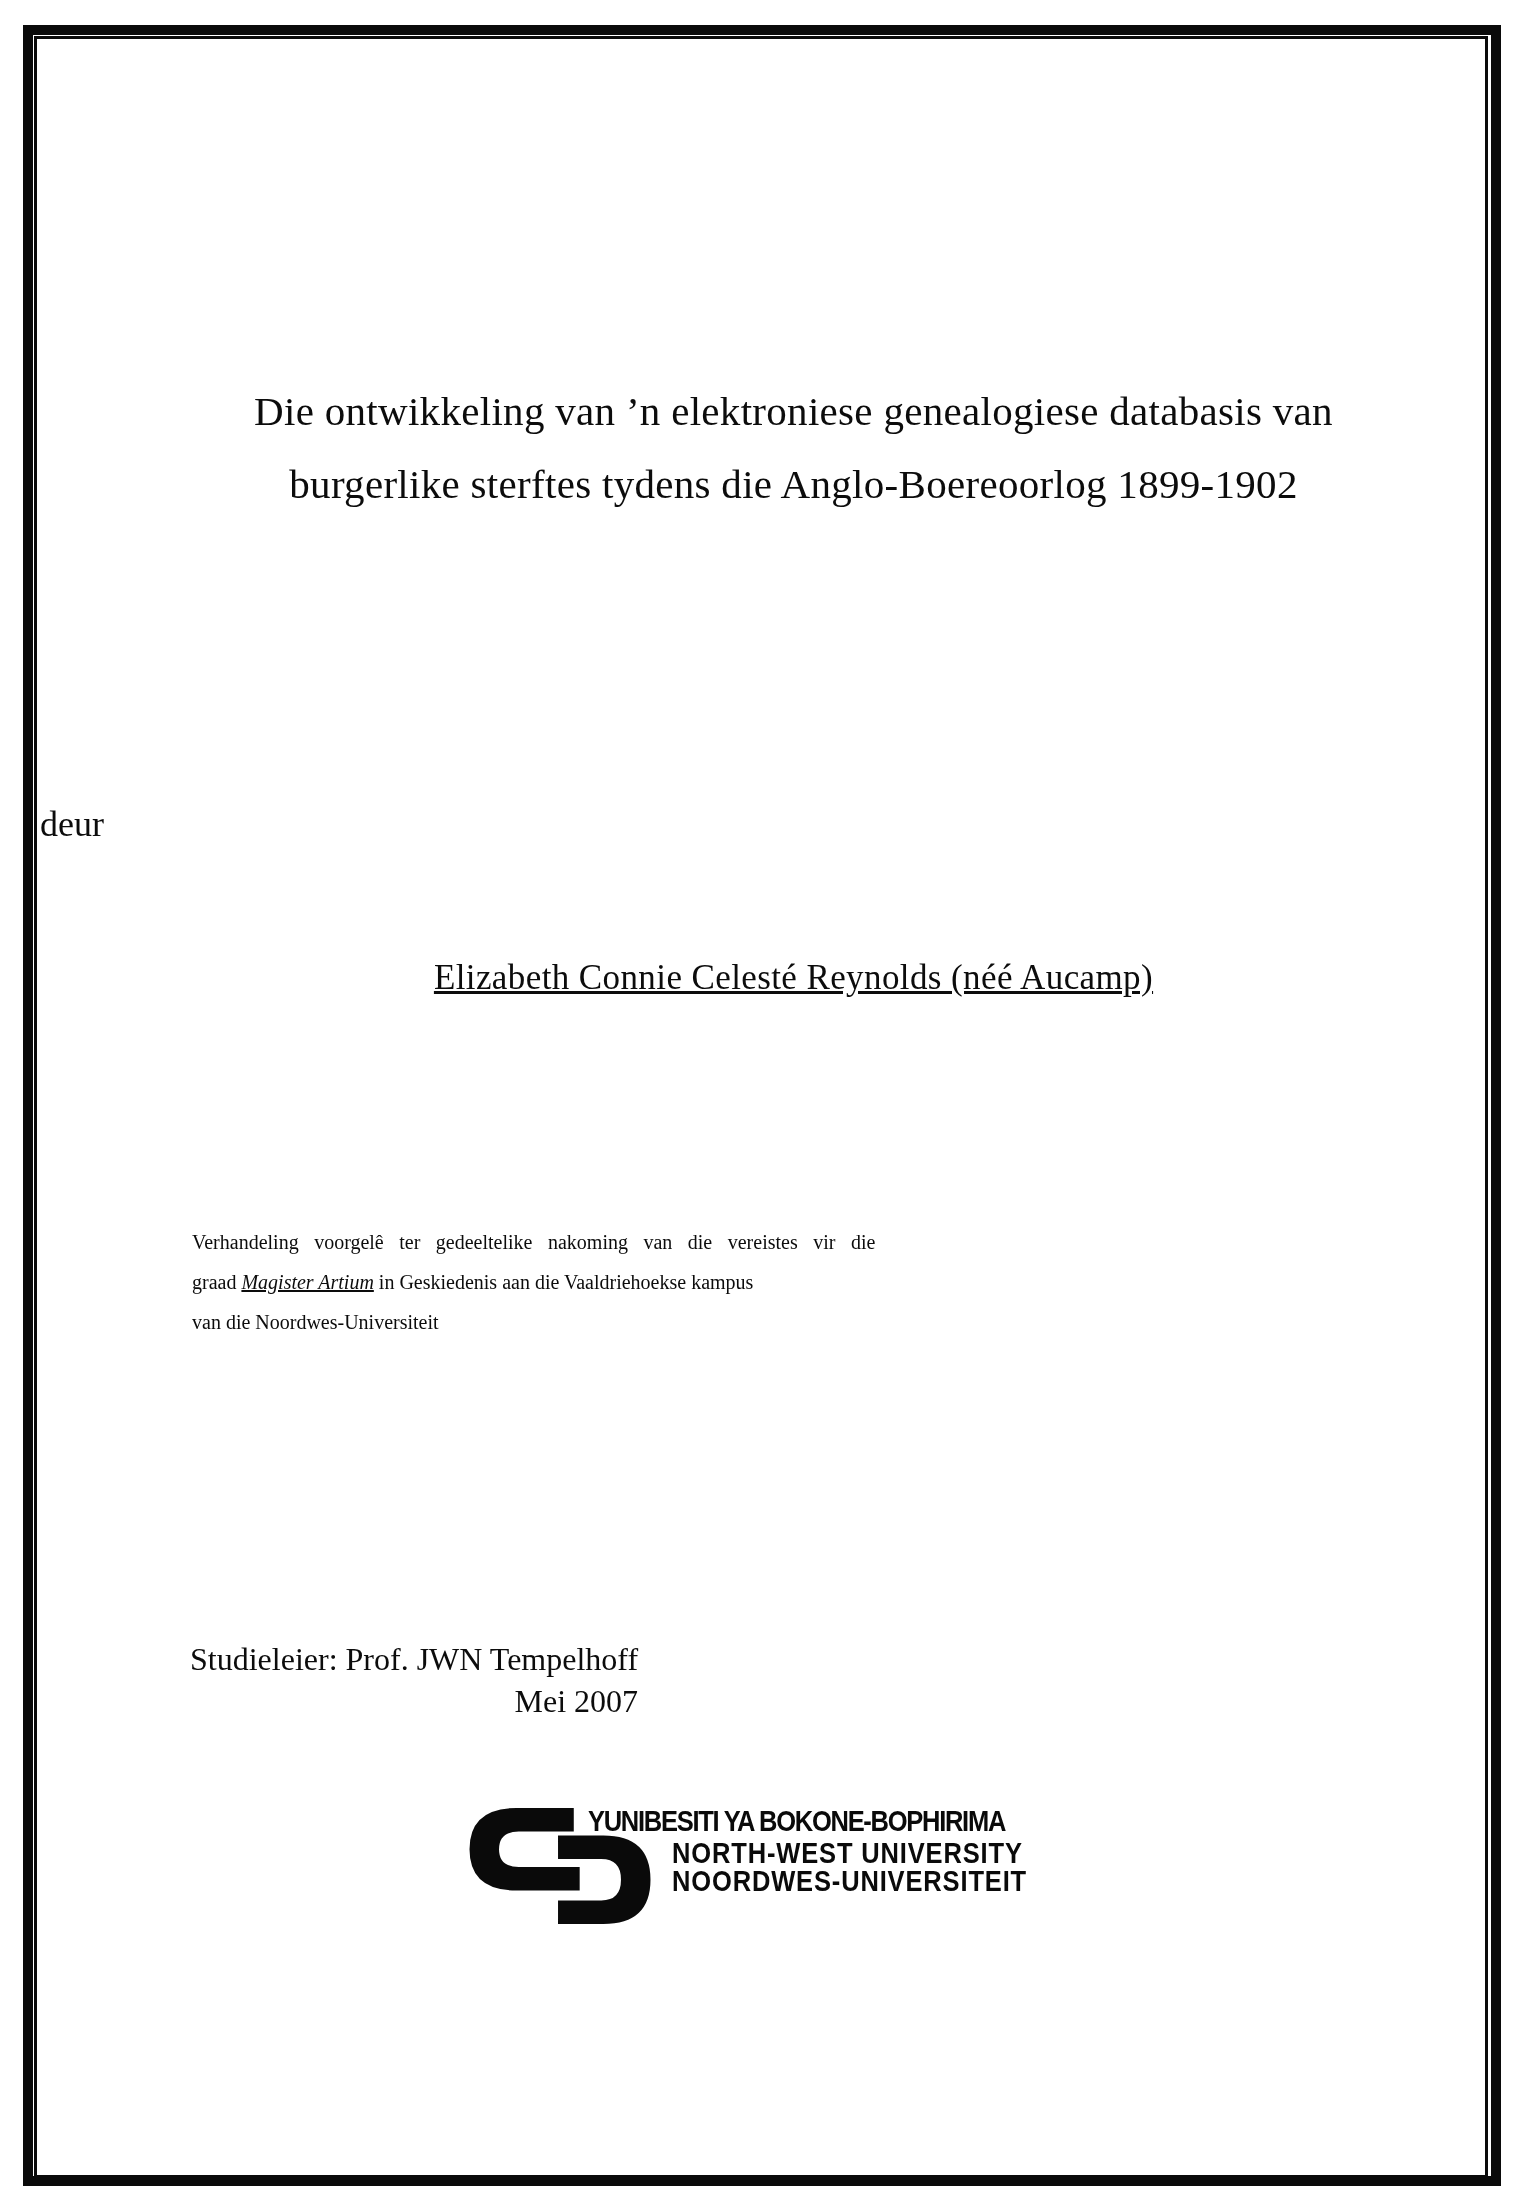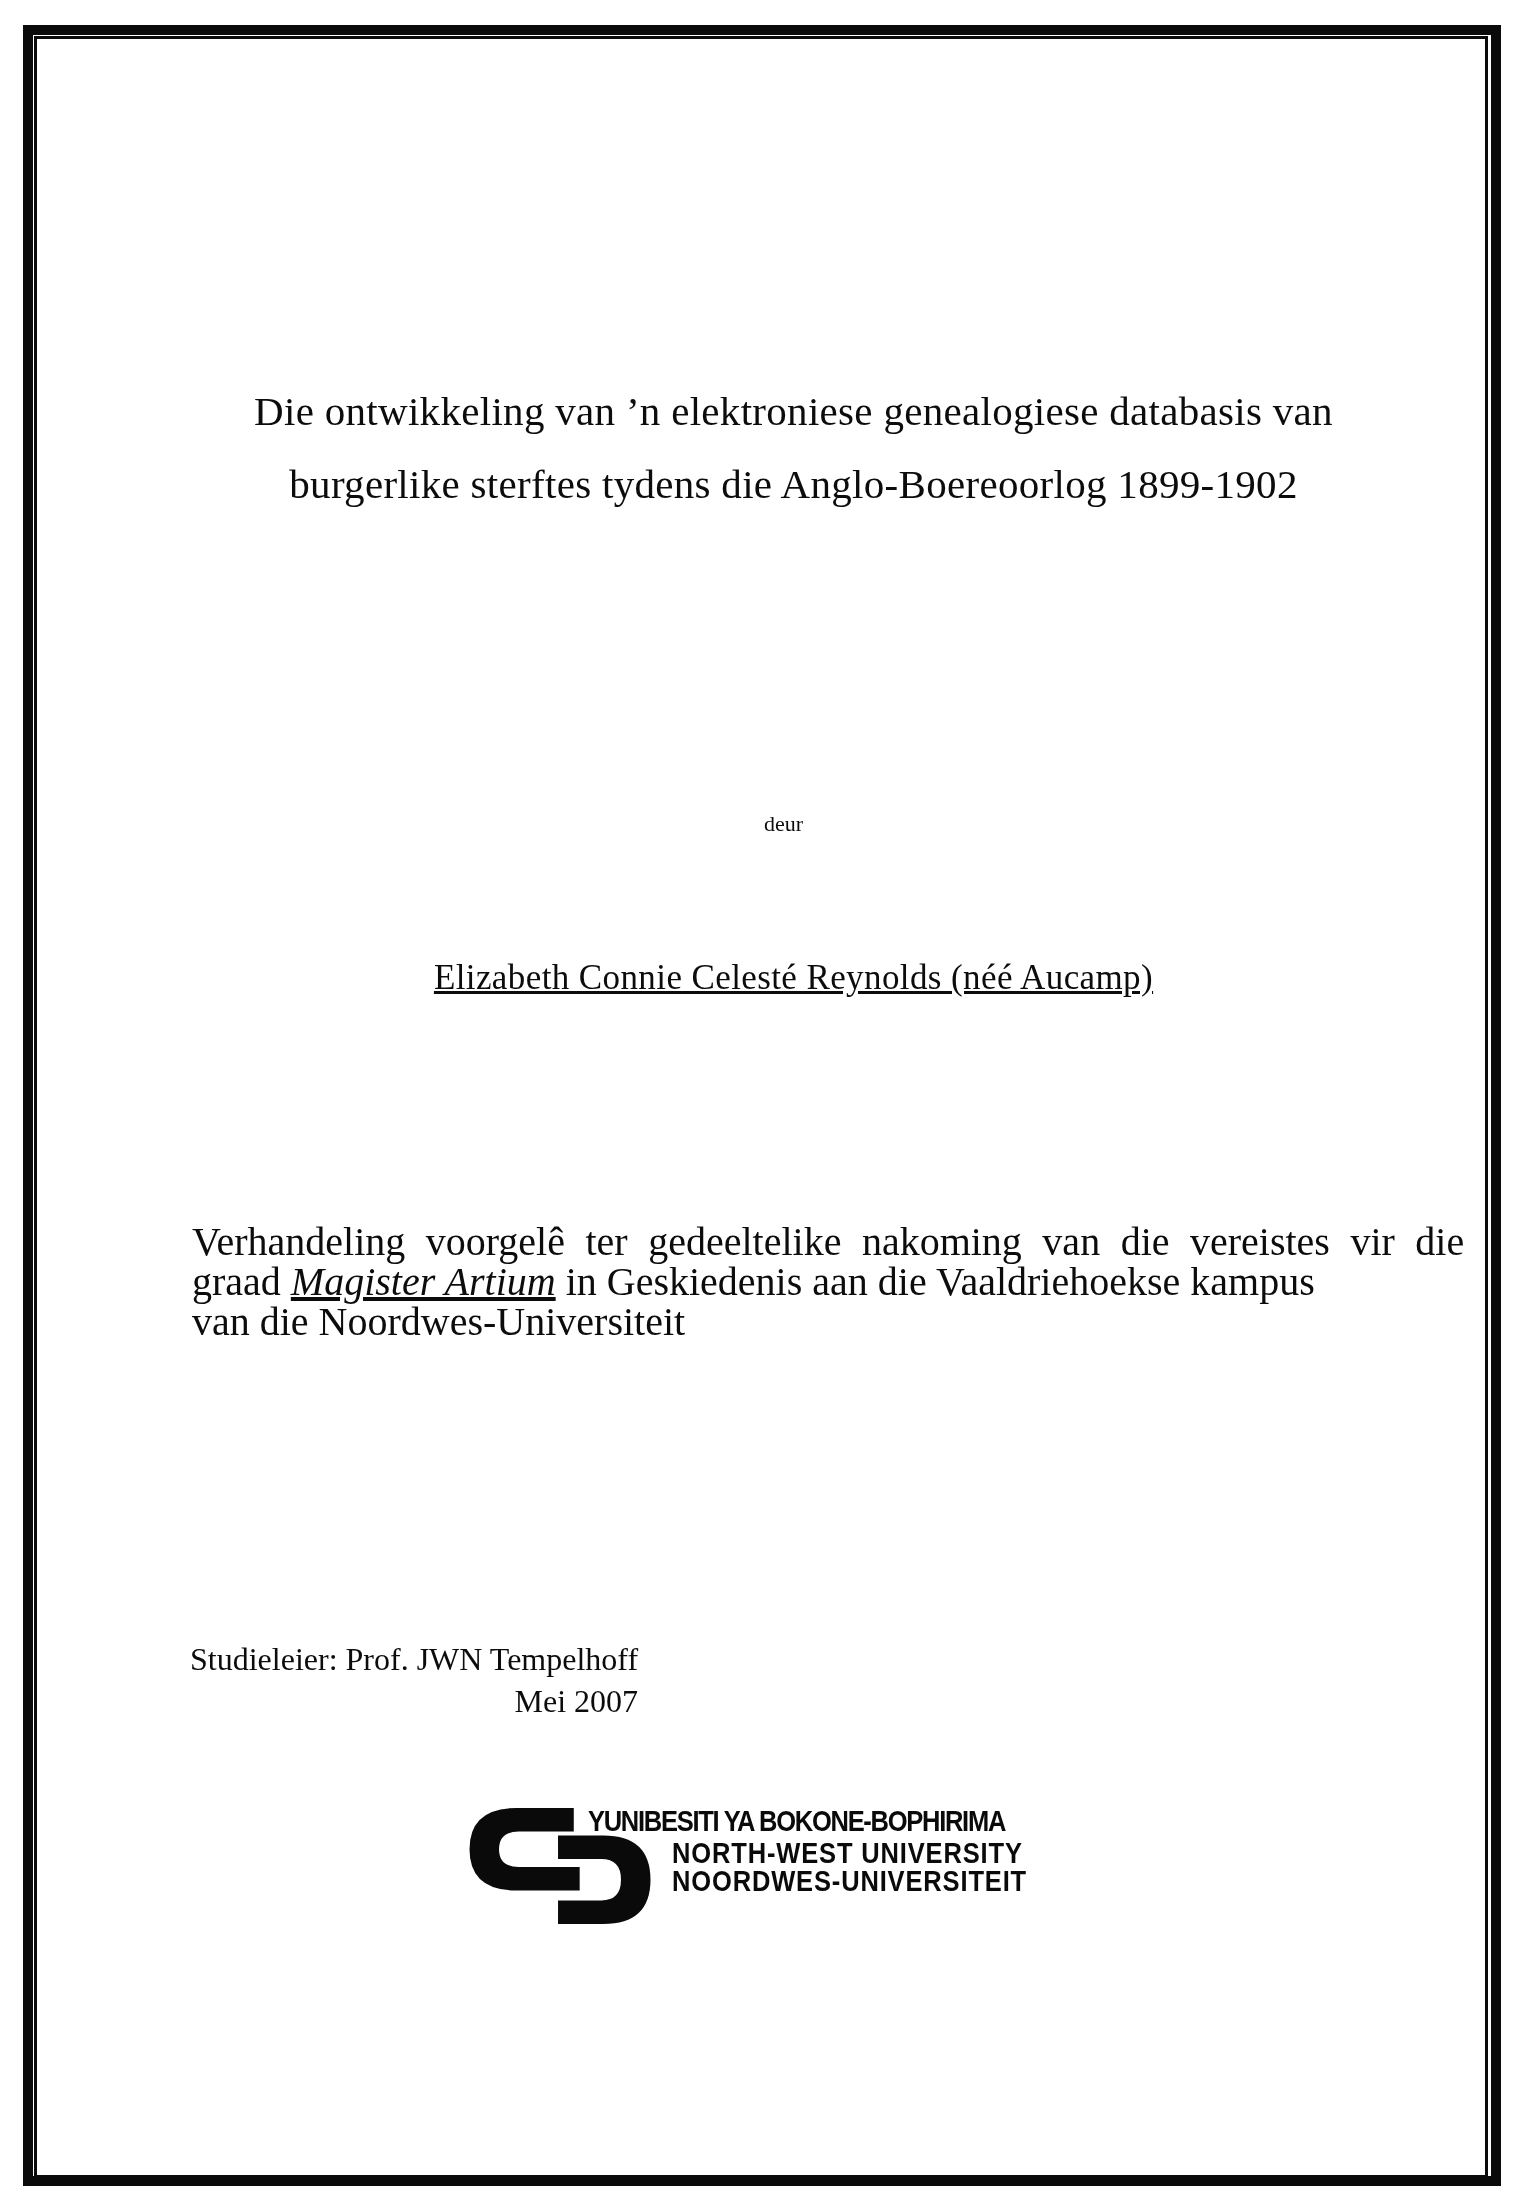--- a/index.html
+++ b/index.html
@@ -23,33 +23,33 @@
     border:3px solid #0a0a0a;
   }
   .title-block{
     position:absolute;left:60px;right:40px;top:375px;
     text-align:center;
     font-size:41px;line-height:73px;
     letter-spacing:0.3px;
   }
   .byline{
     position:absolute;left:40px;right:40px;top:806px;
-    text-align:center;
-    font-size:22px;line-height:36px;
+    text-align:left;
+    font-size:36px;line-height:36px;
   }
   .author{
     position:absolute;left:60px;right:40px;top:958px;
     text-align:center;
     font-size:35px;line-height:40px;
     letter-spacing:0.4px;
     text-decoration:underline;
   }
   .statement{
     position:absolute;left:192px;top:1222px;width:1156px;
-    font-size:40px;line-height:40px;
+    font-size:20px;line-height:40px;
   }
   .stmt-line1{white-space:nowrap;word-spacing:10.5px;}
   .stmt-italic{font-style:italic;text-decoration:underline;}
   .supervisor-block{
     position:absolute;left:190px;top:1638px;
     font-size:32px;line-height:42px;text-align:right;
   }
   .logo-mark{
     position:absolute;left:463px;top:1806px;
     width:194px;height:120px;

